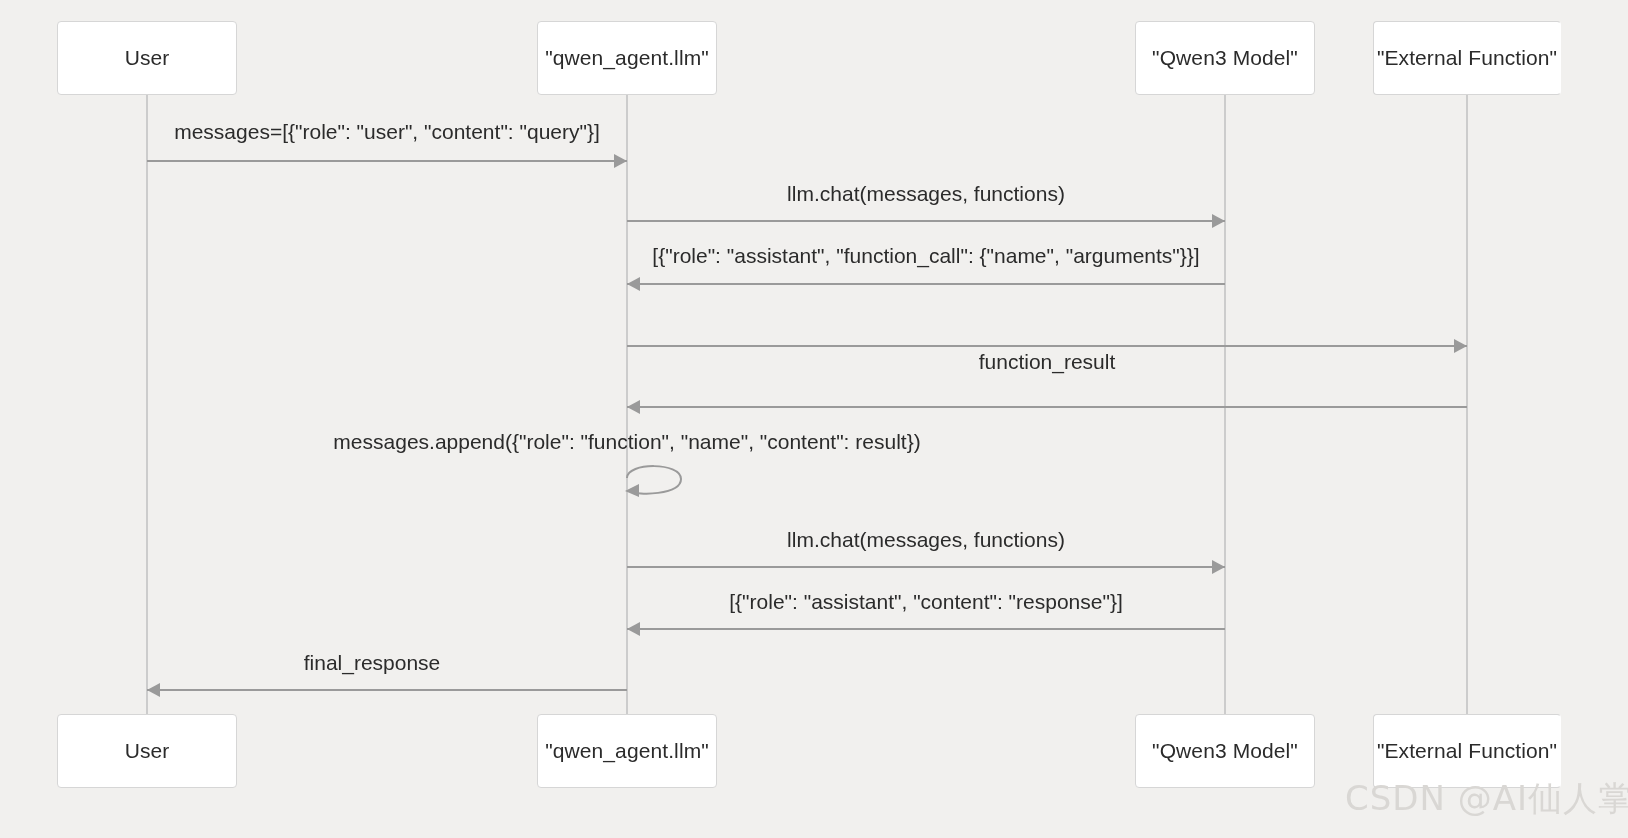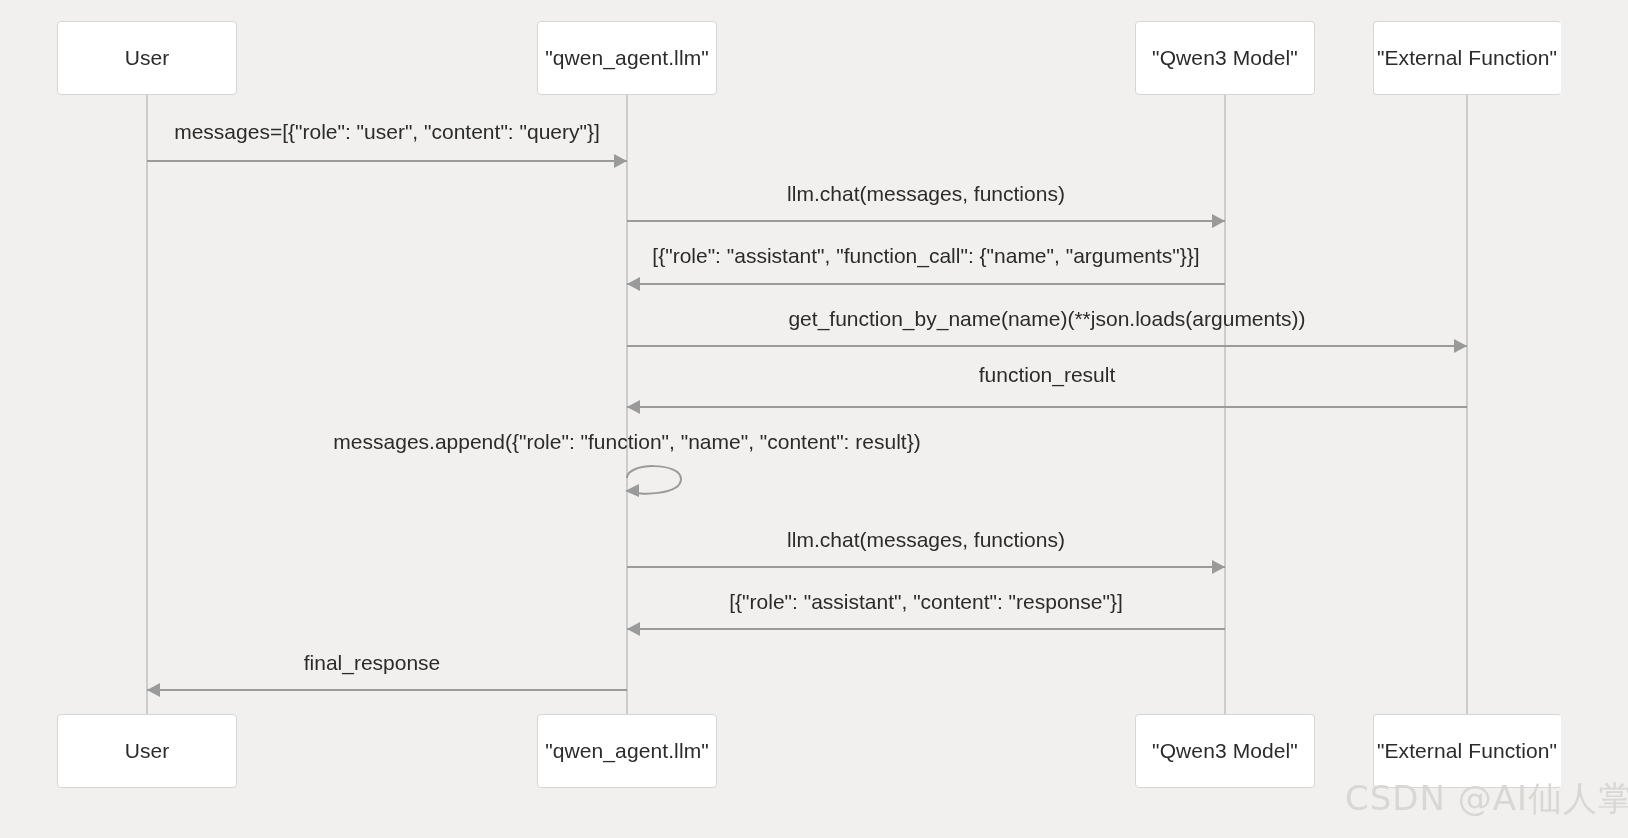--- a/index.html
+++ b/index.html
@@ -107,24 +107,23 @@
       <div class="arrow-head right" style="top: 154px; left: 608px;"></div>
       <div class="msg-label" style="left: 381px; top: 120px;">messages=[{"role": "user", "content": "query"}]</div>
       <div class="msg-line" style="left: 621px; top: 220px; width: 598px;"></div>
       <div class="arrow-head right" style="top: 214px; left: 1206px;"></div>
       <div class="msg-label" style="left: 920px; top: 182px;">llm.chat(messages, functions)</div>
       <div class="msg-line" style="left: 621px; top: 283px; width: 598px;"></div>
       <div class="arrow-head left" style="top: 277px; left: 621px;"></div>
       <div class="msg-label" style="left: 920px; top: 244px;">[{"role": "assistant", "function_call": {"name", "arguments"}}]</div>
       <div class="msg-line" style="left: 621px; top: 345px; width: 840px;"></div>
       <div class="arrow-head right" style="top: 339px; left: 1448px;"></div>
-      <div class="msg-label" style="left: 1041px; top: 307px;">get_function_by_name(name)(**json.loads(arguments))</div>
       <div class="msg-line" style="left: 621px; top: 406px; width: 840px;"></div>
       <div class="arrow-head left" style="top: 400px; left: 621px;"></div>
-      <div class="msg-label" style="left: 1041px; top: 363px;">function_result</div>
+      <div class="msg-label" style="left: 1041px; top: 350px;">function_result</div>
       <div class="self-loop" style="left: 617px; top: 458px;"><svg width="70" height="50" viewBox="0 0 70 50">
           <path d="M4 20 C 4 4, 58 4, 58 21 C 58 37, 14 38, 7 33" fill="none" stroke="#9a9a9a" stroke-width="2"></path>
           <polygon points="16,26 2,33 16,39" fill="#9a9a9a"></polygon>
         </svg></div>
       <div class="msg-label" style="left: 621px; top: 430px;">messages.append({"role": "function", "name", "content": result})</div>
       <div class="msg-line" style="left: 621px; top: 566px; width: 598px;"></div>
       <div class="arrow-head right" style="top: 560px; left: 1206px;"></div>
       <div class="msg-label" style="left: 920px; top: 528px;">llm.chat(messages, functions)</div>
       <div class="msg-line" style="left: 621px; top: 628px; width: 598px;"></div>
       <div class="arrow-head left" style="top: 622px; left: 621px;"></div>

